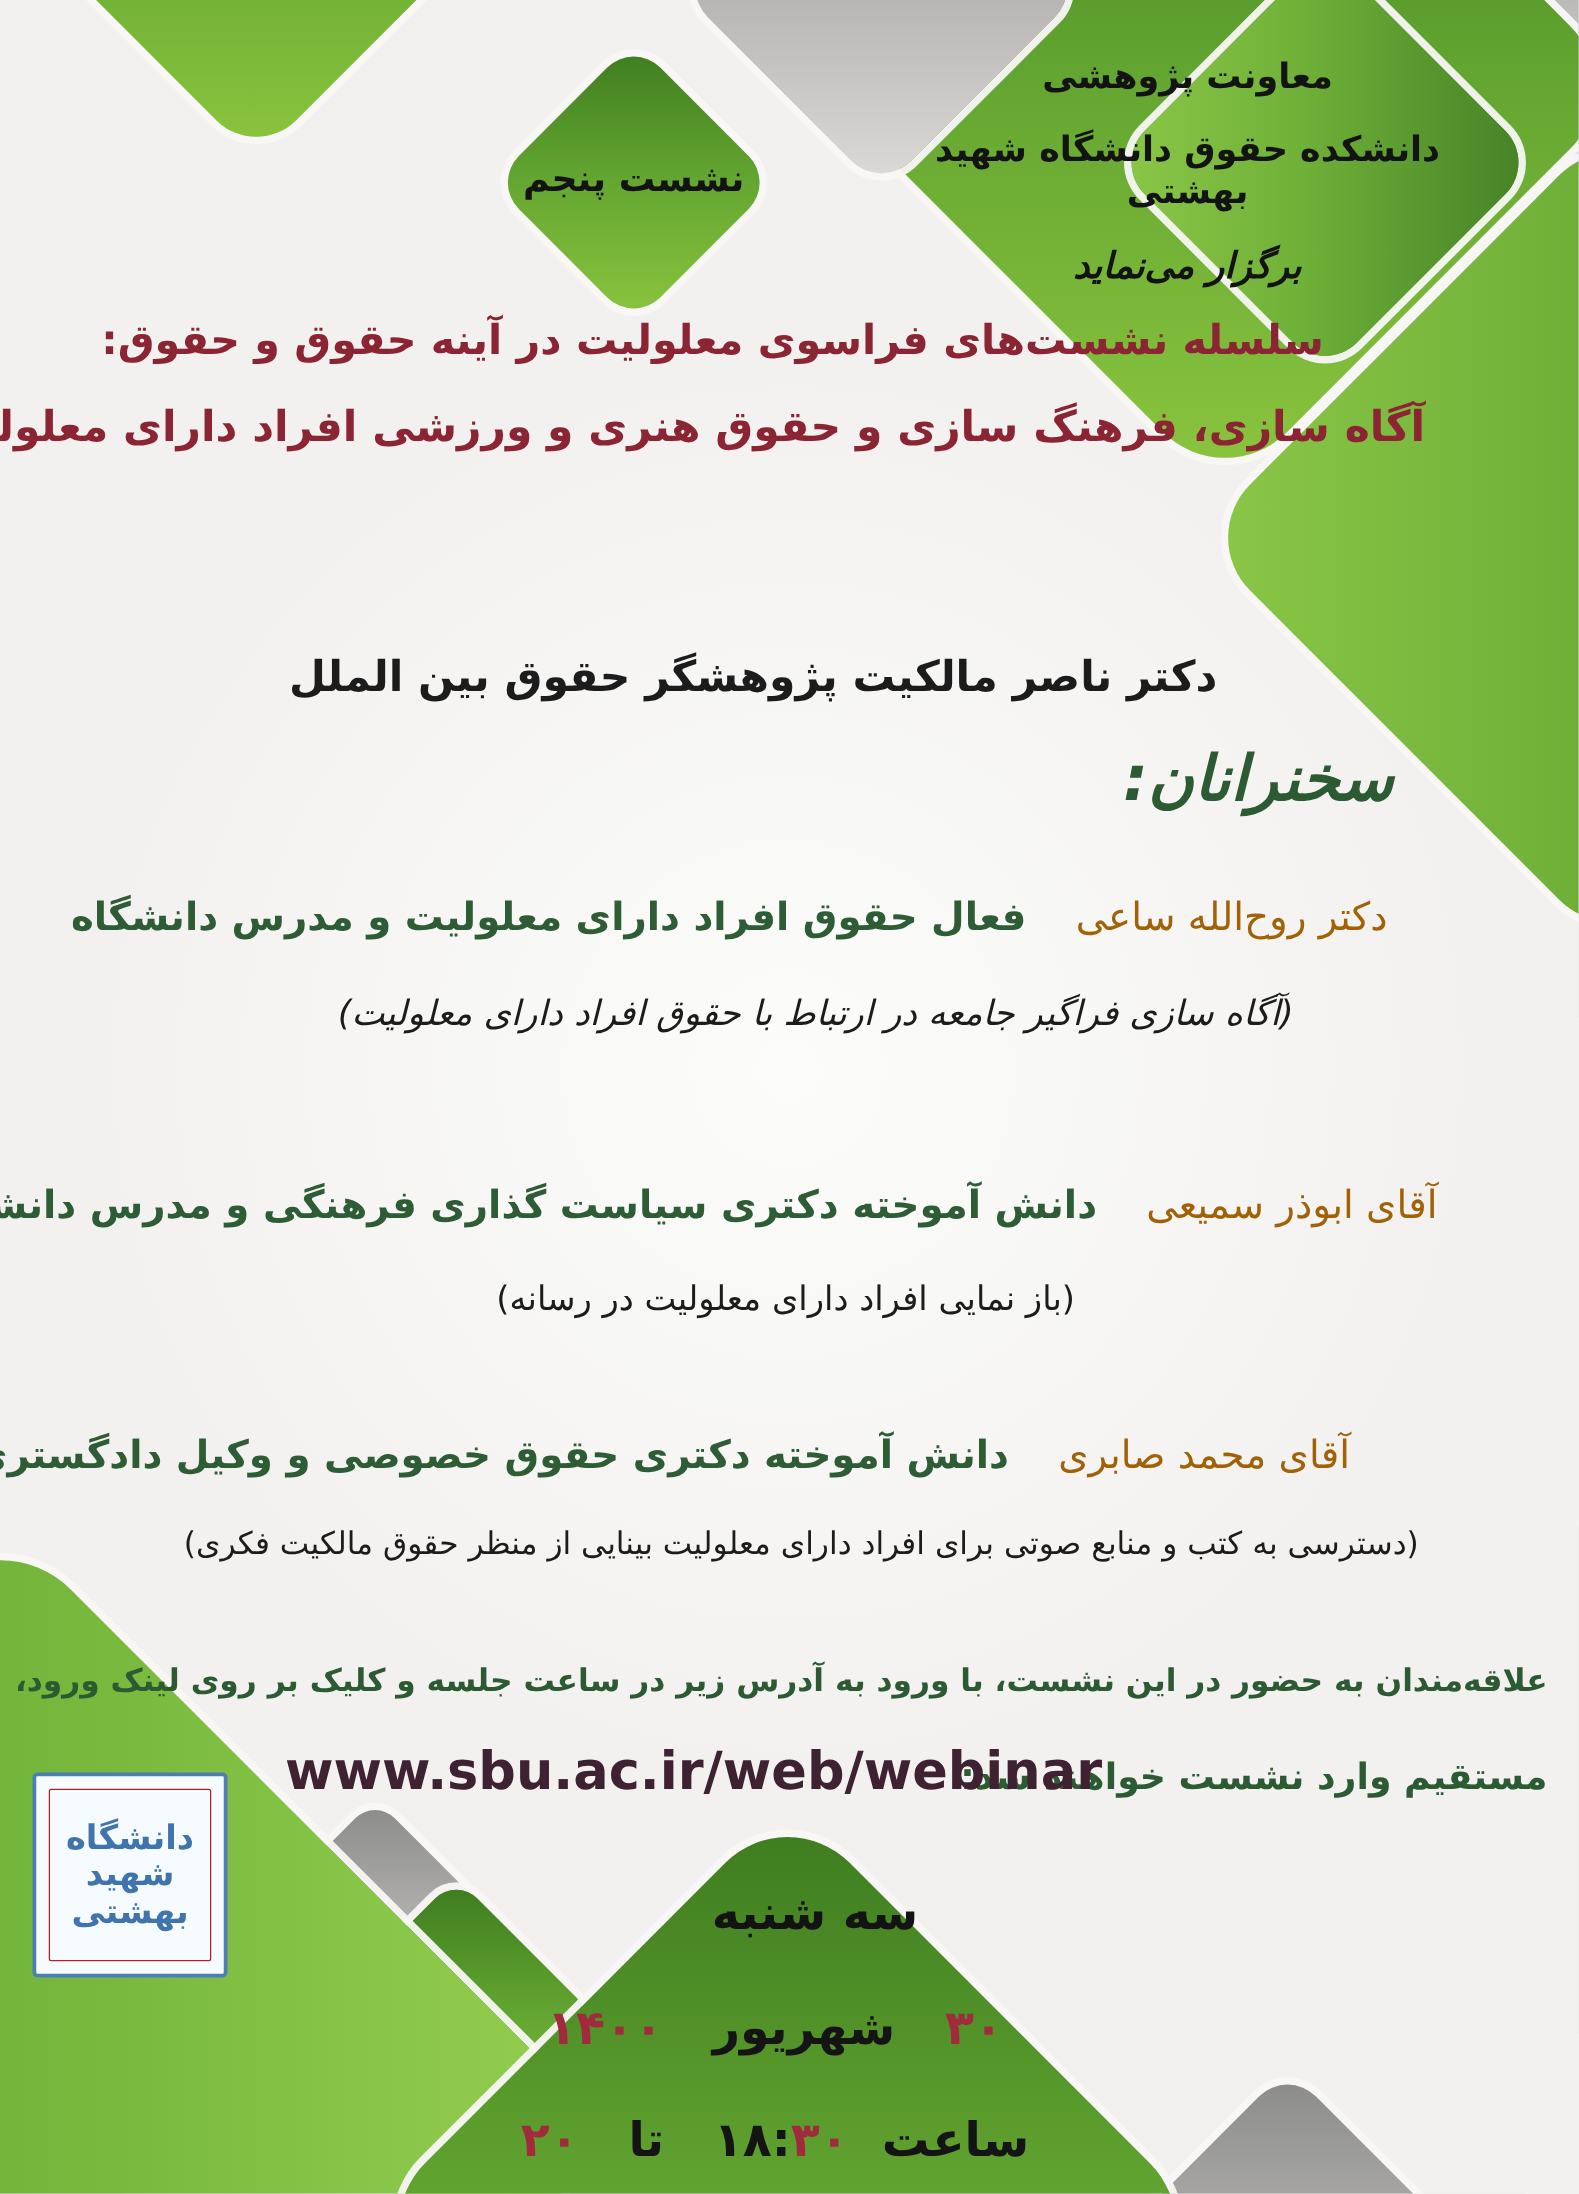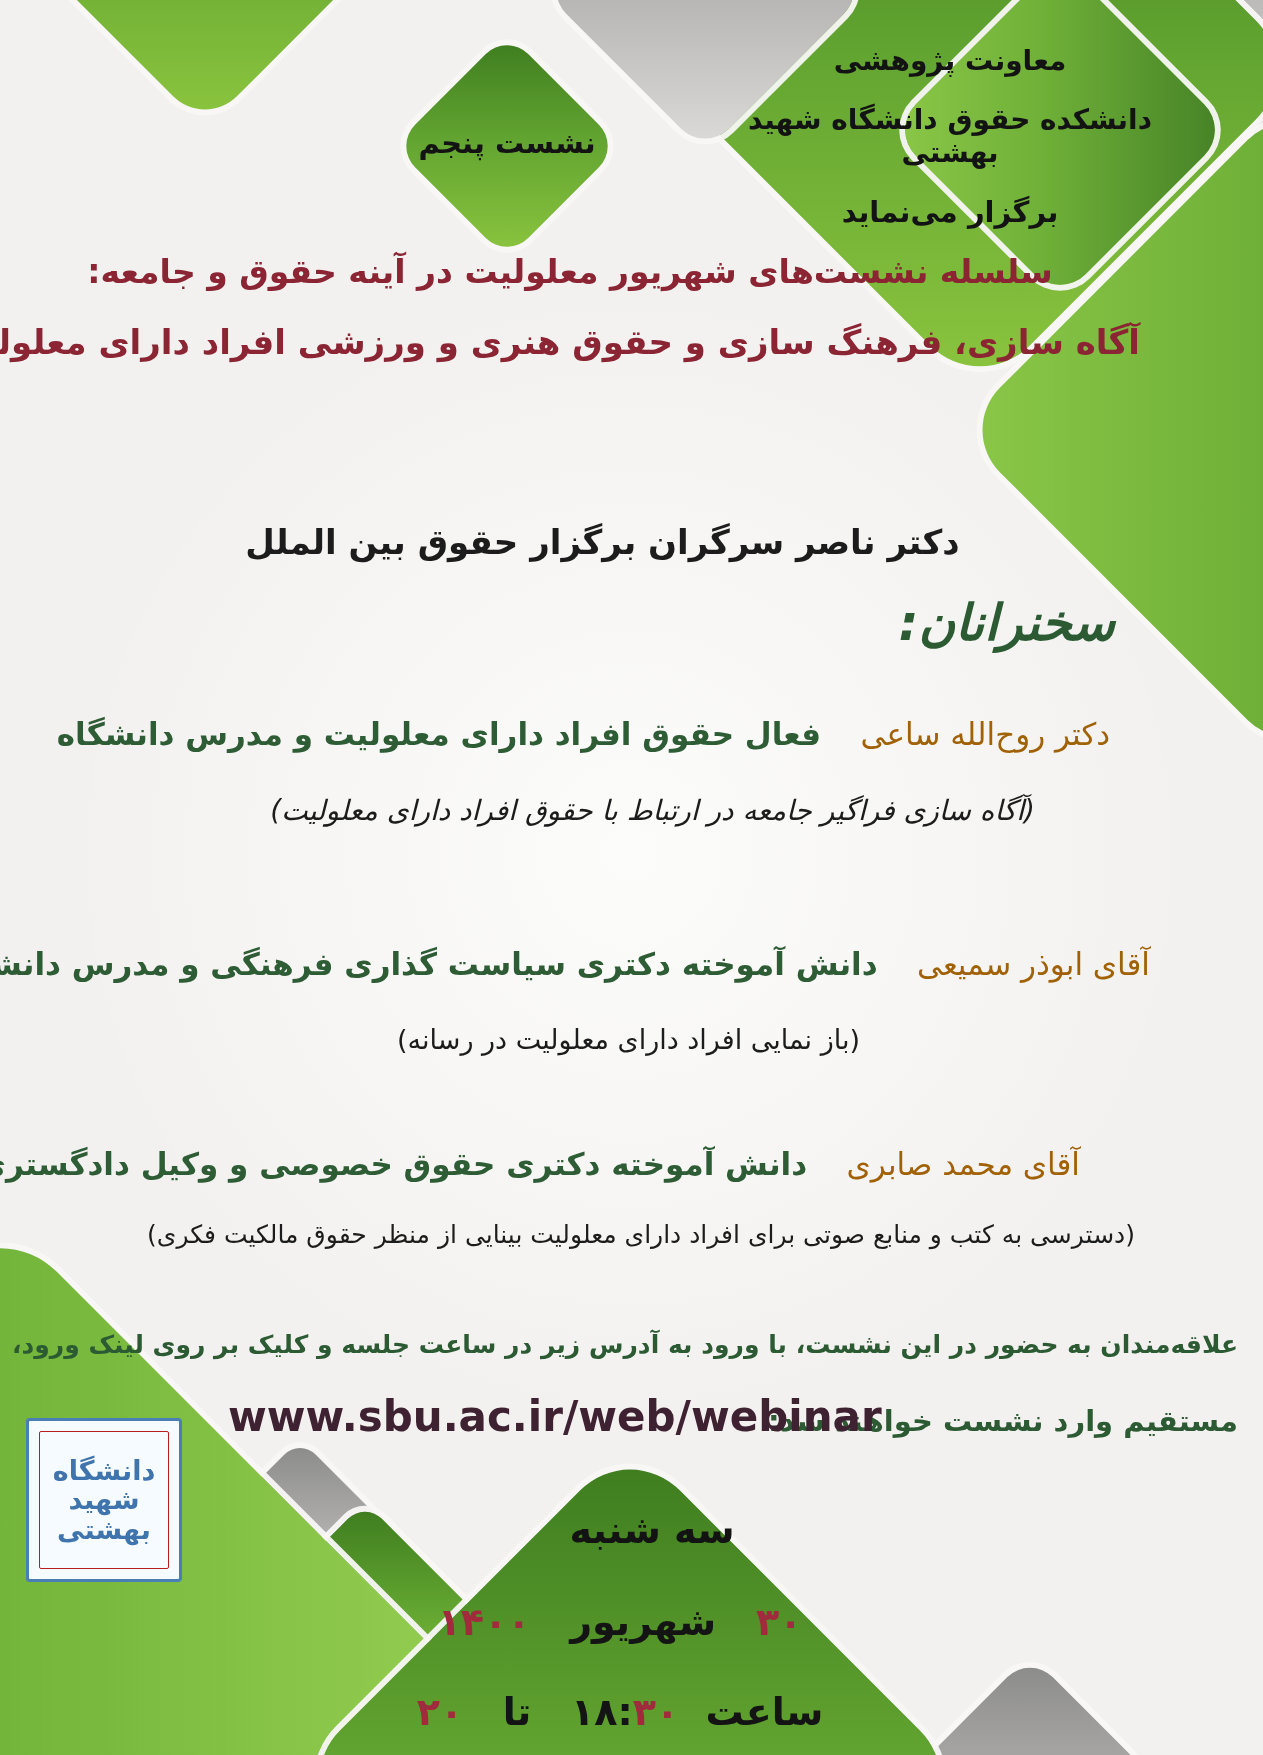--- a/index.html
+++ b/index.html
@@ -72,29 +72,29 @@
 
   <div class="dm gry" style="left:225px;top:1470px;width:150px;height:150px;border-radius:22px;z-index:1;"></div>
   <div class="dm grn" style="left:285px;top:1535px;width:160px;height:160px;border-radius:24px;z-index:2;"></div>
   <div class="dm grn3" style="left:-350px;top:1360px;width:700px;height:700px;border-radius:80px;z-index:2;"></div>
   <div class="dm gry" style="left:920px;top:1700px;width:220px;height:220px;border-radius:32px;z-index:2;"></div>
   <div class="dm grn" style="left:390px;top:1540px;width:480px;height:480px;border-radius:70px;z-index:3;"></div>
 
   <div class="diamond-label rtl" style="left:700px;top:44px;width:500px;">
     <div style="font-size:28px;margin-bottom:26px;">معاونت پژوهشی</div>
     <div style="font-size:28px;margin-bottom:26px;">دانشکده حقوق دانشگاه شهید بهشتی</div>
-    <div style="font-size:29px;">برگزار می‌نماید</div>
+    <div style="font-size:29px;font-style:italic;">برگزار می‌نماید</div>
   </div>
 
   <div class="diamond-label rtl" style="left:397px;top:126px;width:220px;font-size:29px;">نشست پنجم</div>
 
-  <div class="txt rtl maroon center" style="left:0;width:1140px;top:252px;font-size:33px;">سلسله نشست‌های شهریور معلولیت در آینه حقوق و جامعه:</div>
+  <div class="txt rtl maroon center" style="left:0;width:1140px;top:252px;font-size:33px;">سلسله نشست‌های فراسوی معلولیت در آینه حقوق و حقوق:</div>
   <div class="txt rtl maroon center" style="left:0;width:1140px;top:322px;font-size:34px;">آگاه سازی، فرهنگ سازی و حقوق هنری و ورزشی افراد دارای معلولیت</div>
 
-  <div class="txt rtl blacktxt center" style="left:0;width:1205px;top:522px;font-size:34px;font-weight:bold;">دکتر ناصر سرگران برگزار حقوق بین الملل</div>
+  <div class="txt rtl blacktxt center" style="left:0;width:1205px;top:522px;font-size:34px;font-weight:bold;">دکتر ناصر مالکیت پژوهشگر حقوق بین الملل</div>
 
   <div class="txt rtl greenhead" style="right:148px;top:594px;font-size:50px;font-style:italic;">سخنرانان:</div>
 
   <div class="txt rtl" style="right:153px;top:716px;font-size:31px;">
     <span class="spk-name">دکتر روح‌الله ساعی</span>
     <span>&nbsp;&nbsp;</span>
     <span class="spk-role">فعال حقوق افراد دارای معلولیت و مدرس دانشگاه</span>
   </div>
   <div class="txt rtl blacktxt" style="right:228px;top:794px;font-size:28px;font-style:italic;">(آگاه سازی فراگیر جامعه در ارتباط با حقوق افراد دارای معلولیت)</div>
 

